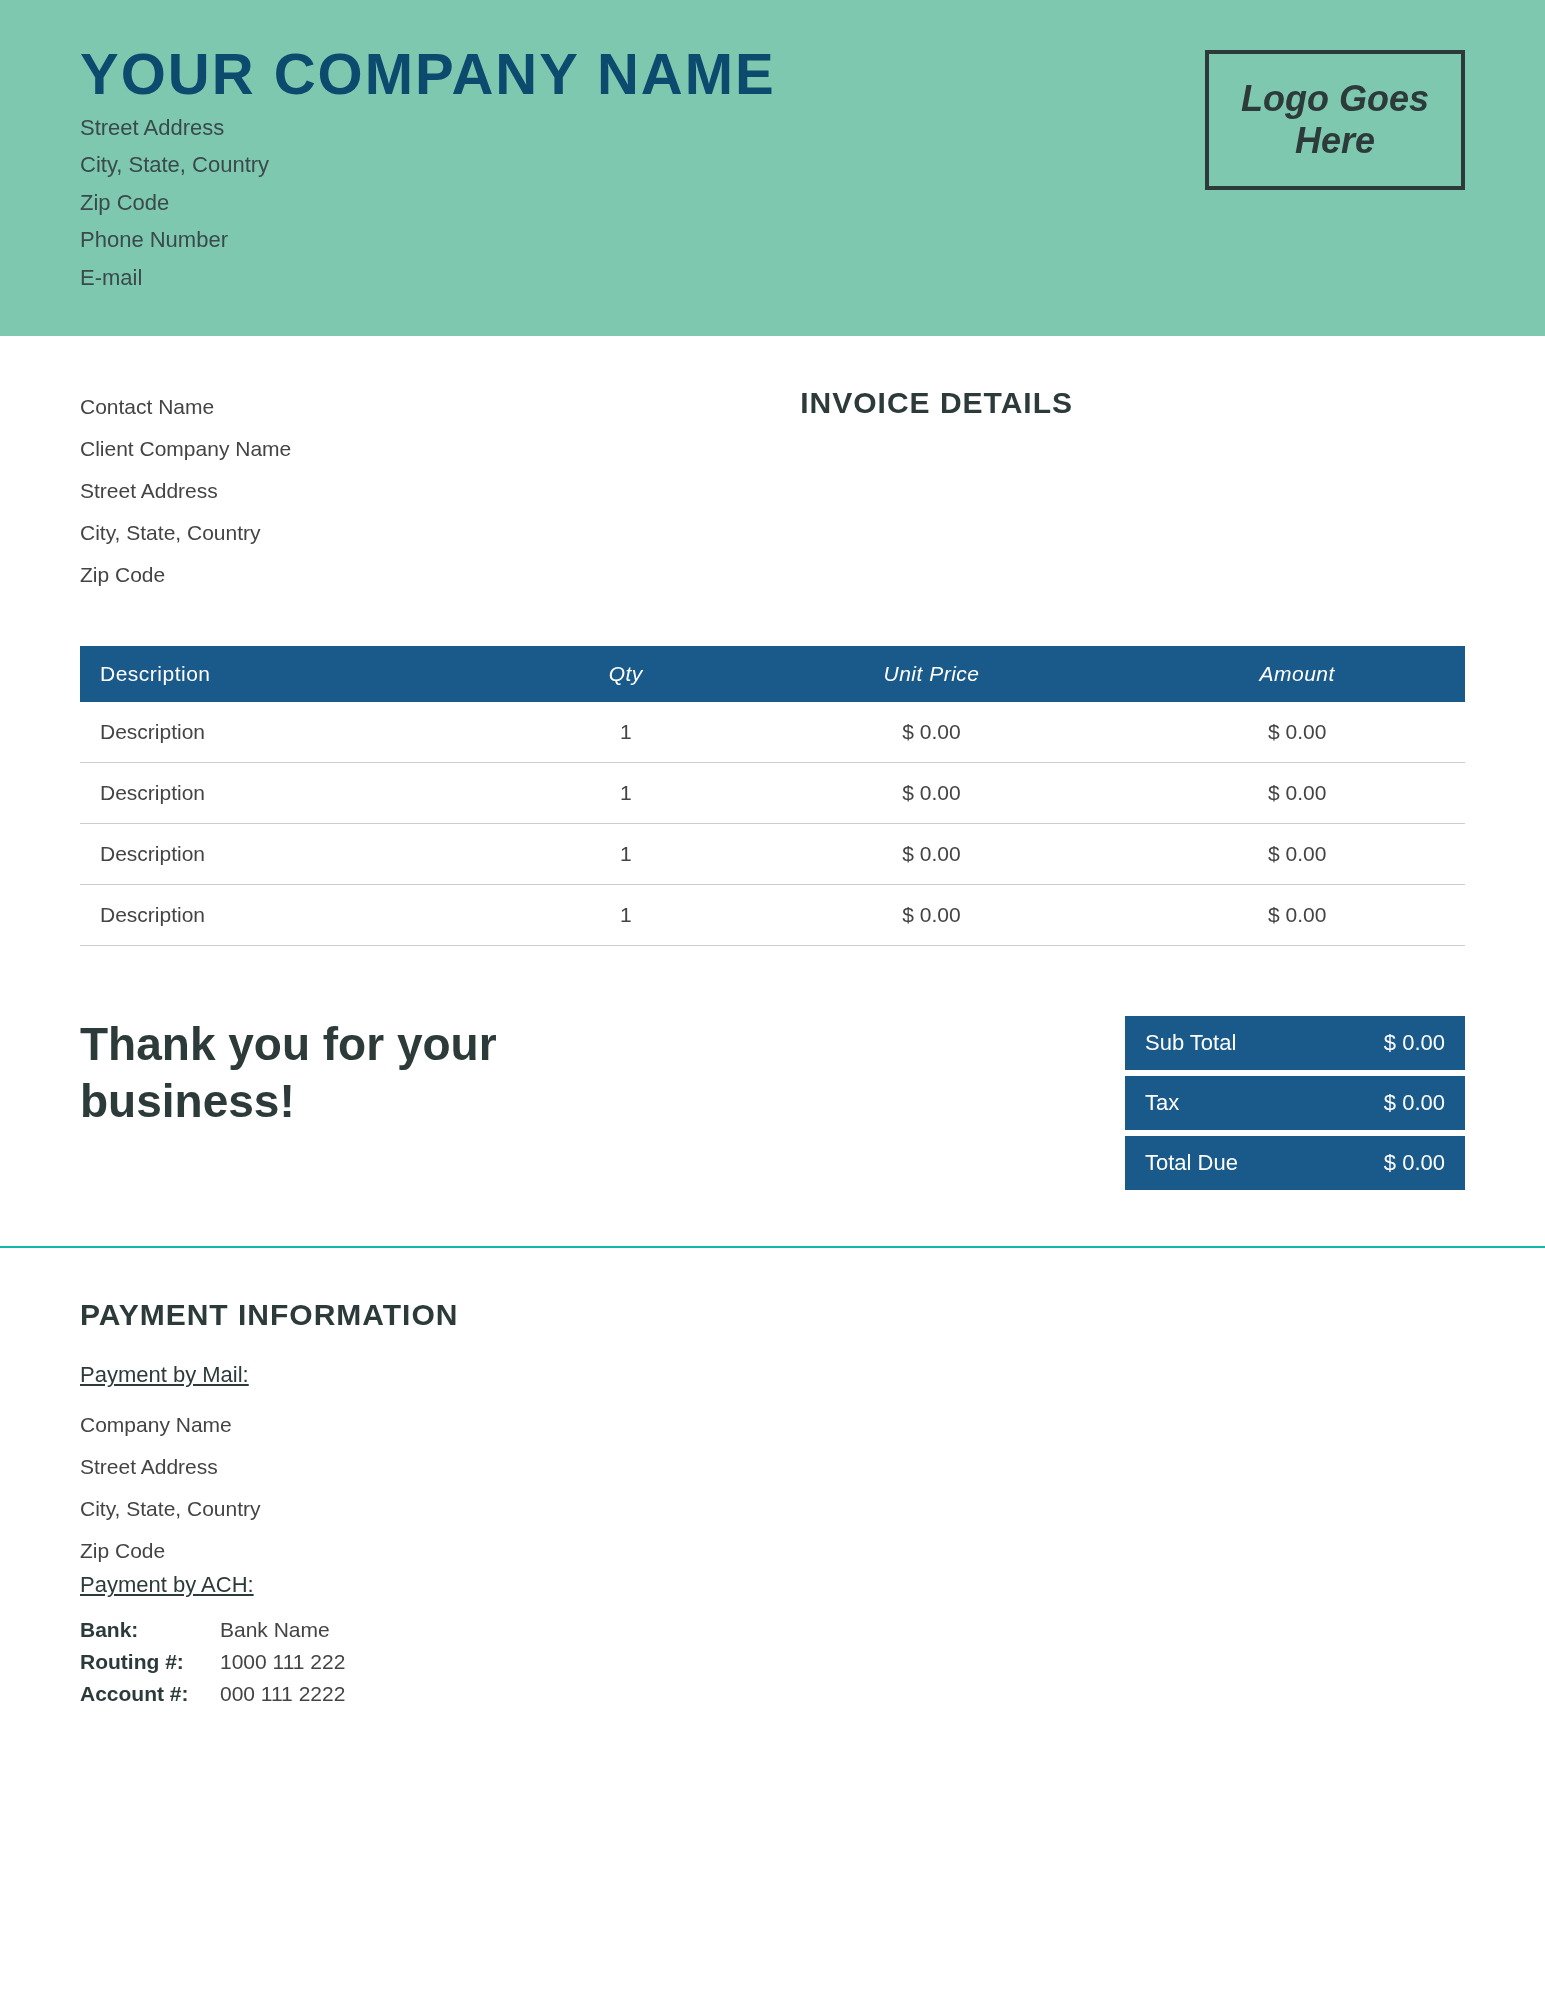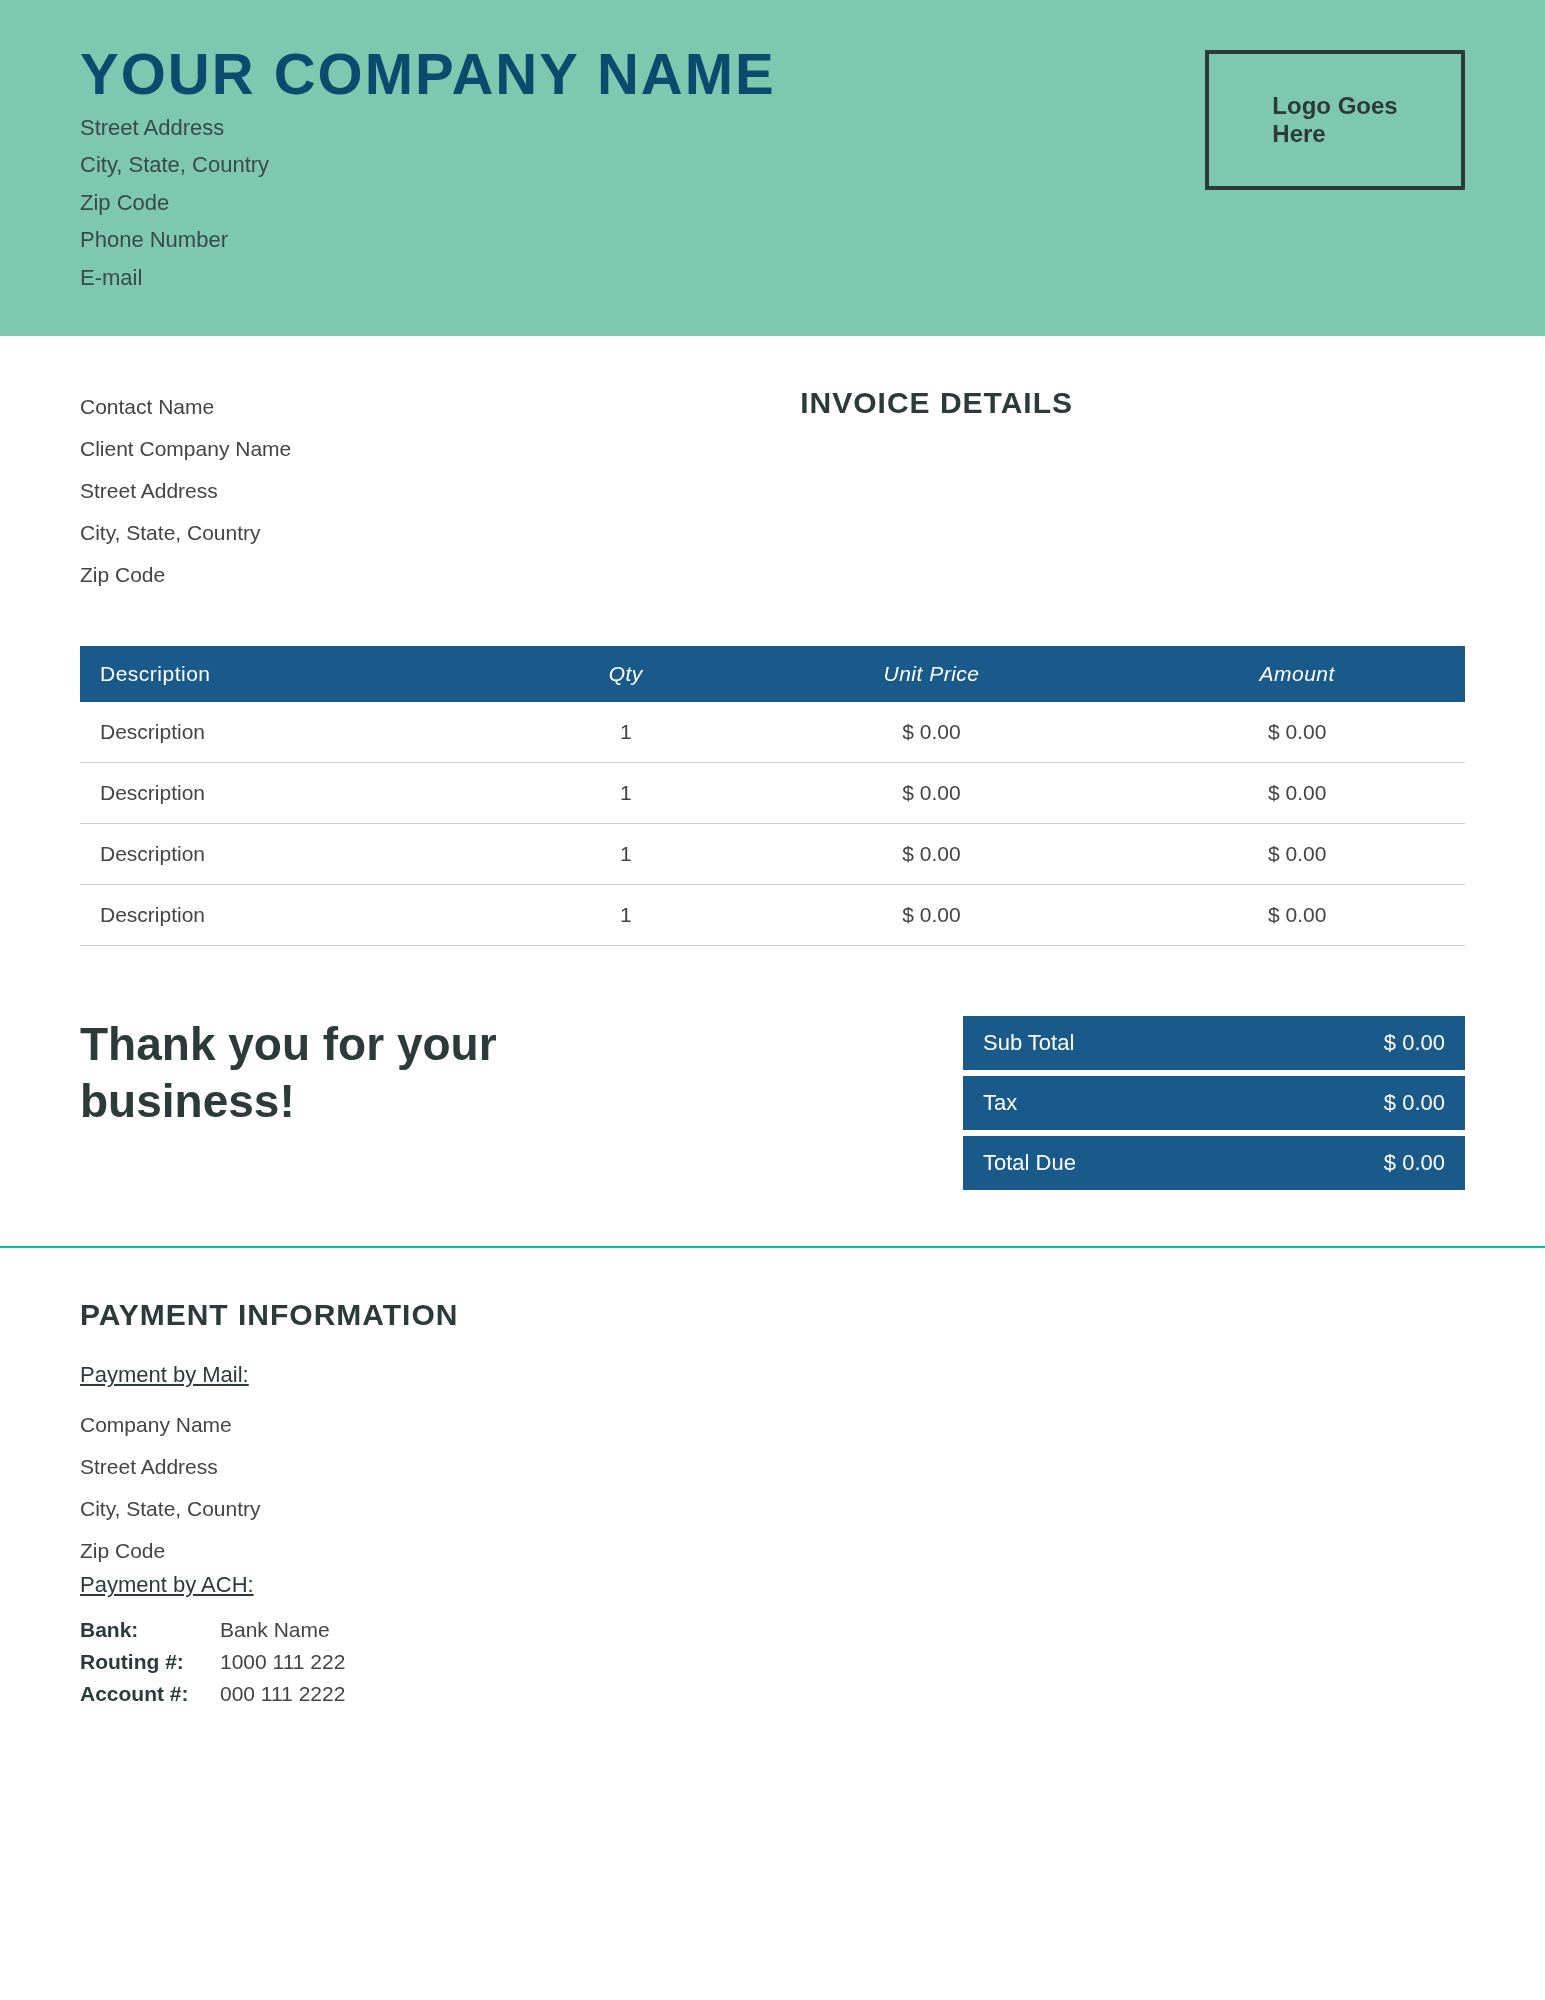--- a/index.html
+++ b/index.html
@@ -33,24 +33,26 @@
       color: #3a4a4a;
       line-height: 1.7;
     }
     .logo-box {
       border: 4px solid #2d3a3a;
       width: 260px;
       height: 140px;
       display: flex;
       align-items: center;
       justify-content: center;
-      font-size: 24px;
+      font-size: 36px;
       font-weight: 700;
       color: #2d3a3a;
+      text-align: center;
       margin-top: 10px;
+      font-style: italic;
     }
 
     
     .bill-invoice-section {
       padding: 50px 80px 40px 80px;
       display: flex;
       justify-content: space-between;
     }
     .bill-to, .invoice-details {
       width: 48%;
@@ -131,21 +133,21 @@
       align-items: flex-start;
     }
     .thank-you {
       font-size: 46px;
       font-weight: 900;
       color: #2d3a3a;
       line-height: 1.25;
       max-width: 460px;
     }
     .totals-table {
-      width: 502px;
+      width: 340px;
     }
     .totals-row {
       background-color: #1a5a8a;
       color: #fff;
       display: flex;
       justify-content: space-between;
       padding: 14px 20px;
       font-size: 22px;
       margin-bottom: 6px;
     }

